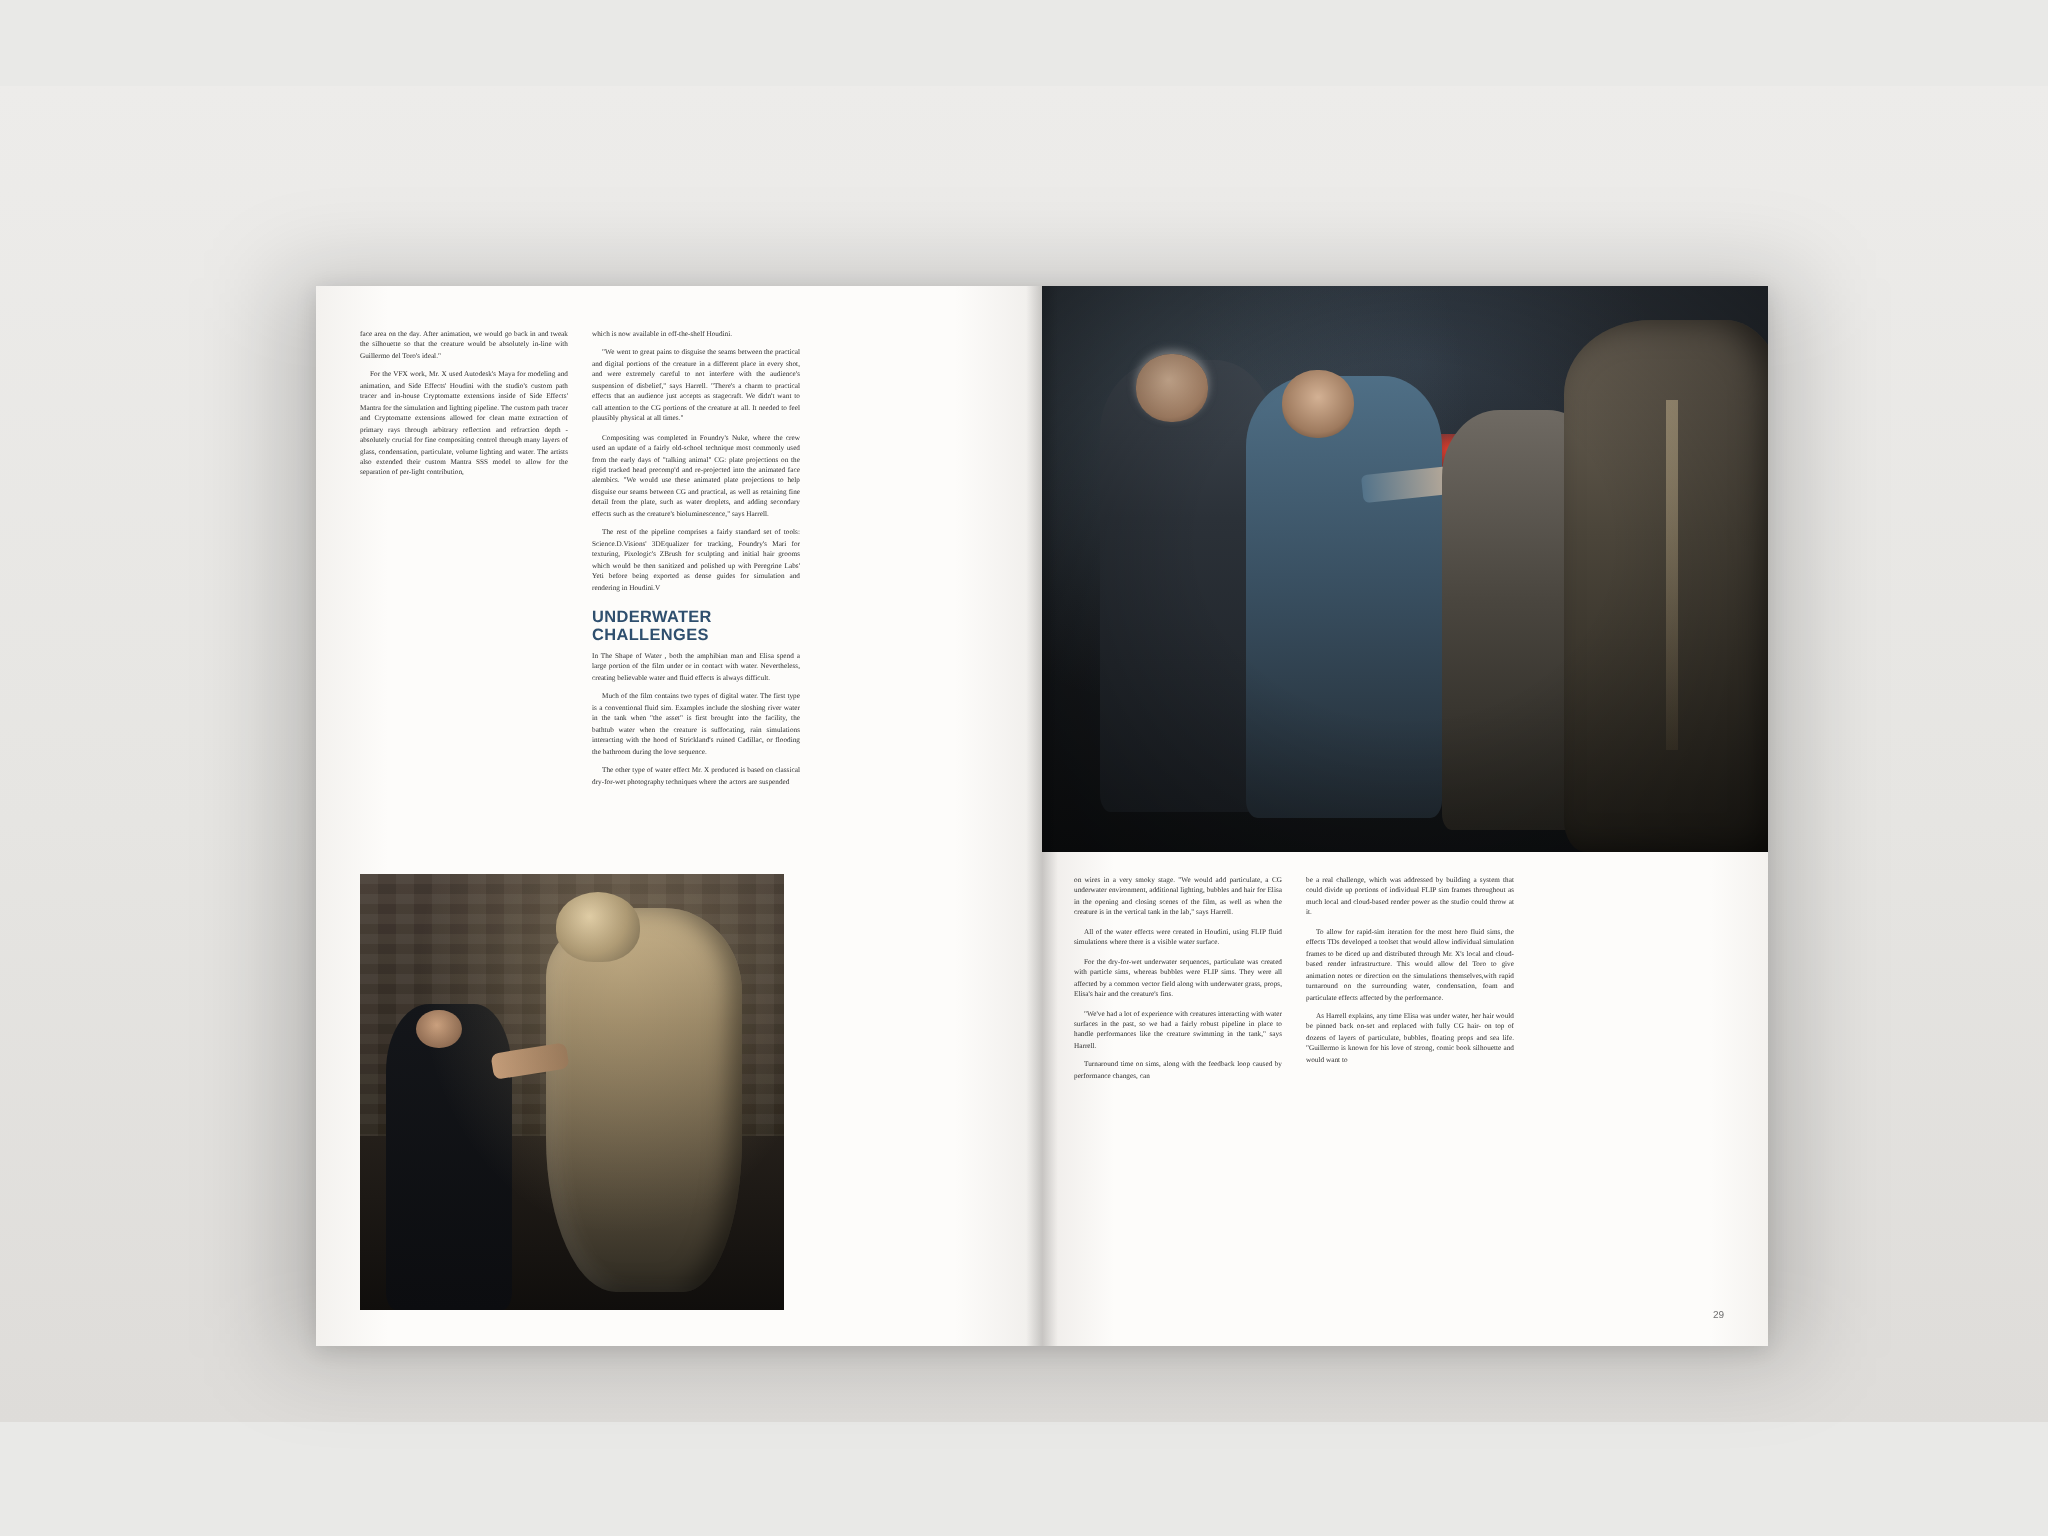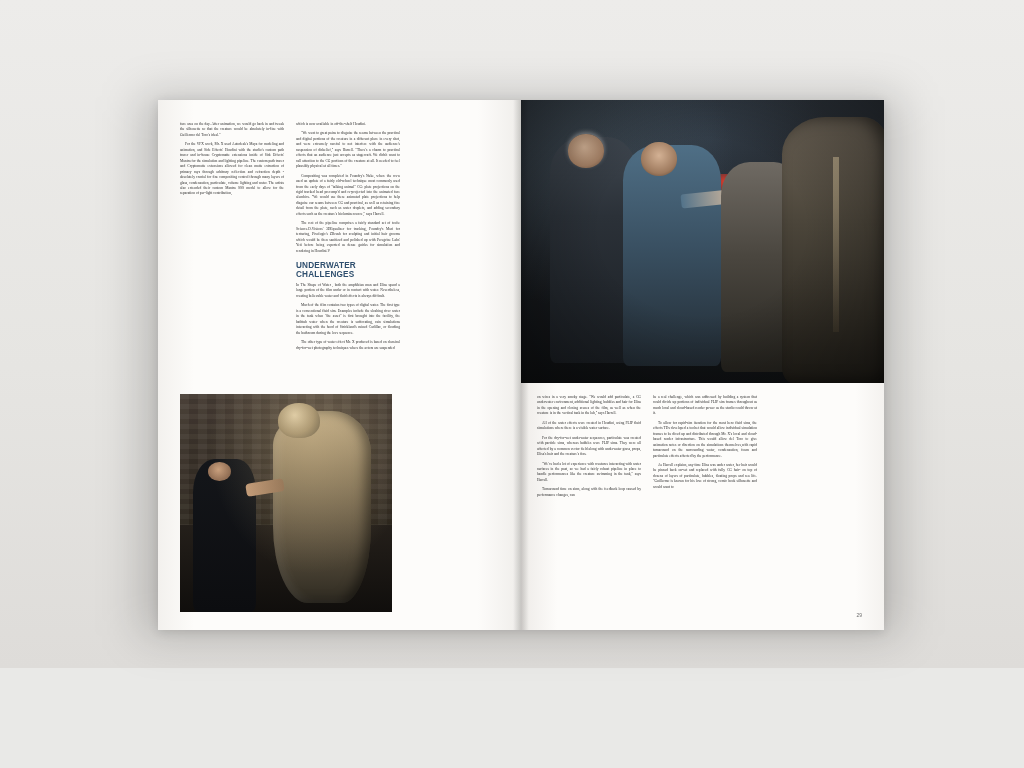--- a/index.html
+++ b/index.html
@@ -9,20 +9,21 @@
     height: 768px;
     overflow: hidden;
     background: #e9e9e7;
     font-family: "Liberation Sans", sans-serif;
   }
   #stage {
     position: relative;
     width: 1024px;
     height: 668px;
     background: linear-gradient(180deg,#edecea 0%, #e6e5e2 55%, #dedcd9 100%);
+    margin-top: 43px;
   }
   
   .page-shadow {
     position: absolute;
     left: 140px;
     top: 96px;
     width: 760px;
     height: 540px;
     background: rgba(0,0,0,0.18);
     filter: blur(22px);

